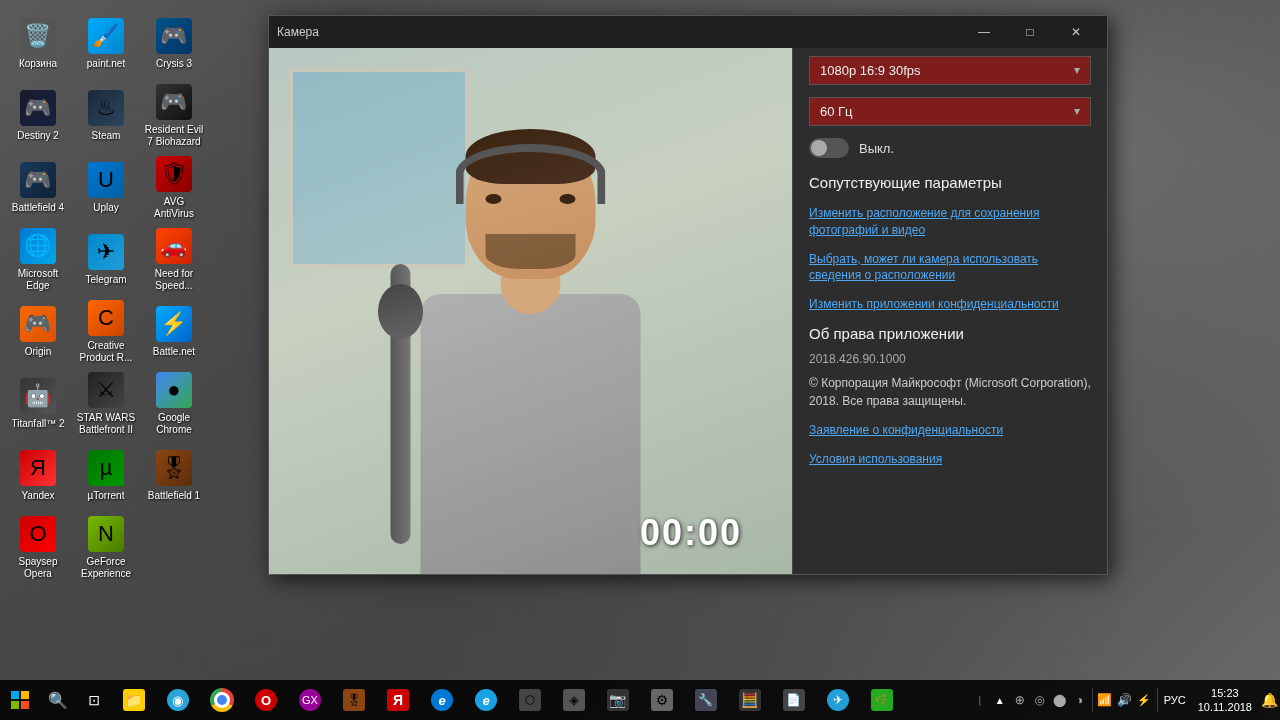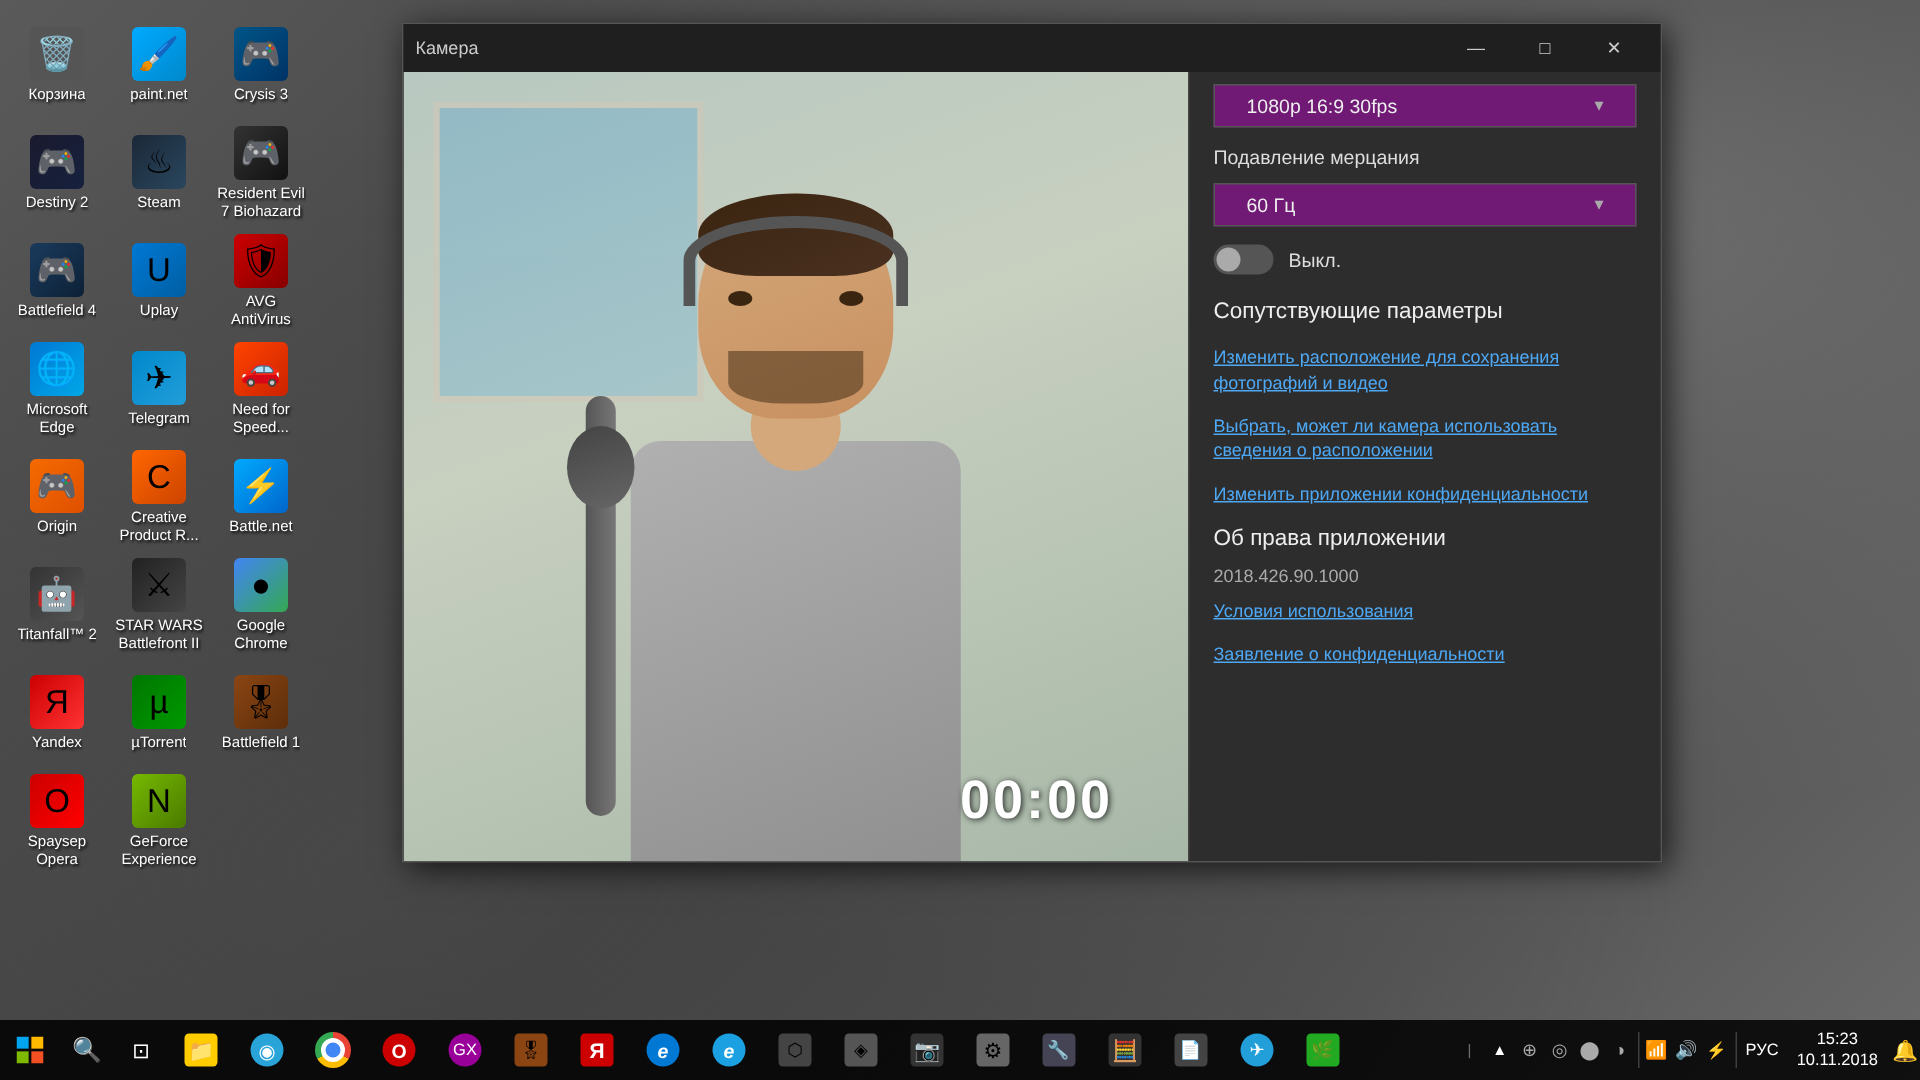--- a/index.html
+++ b/index.html
@@ -280,24 +280,24 @@
     .camera-settings {
       width: 315px;
       background: #2d2d2d;
       padding: 0 16px 16px;
       overflow-y: auto;
       border-left: 1px solid #444;
     }
 
     .settings-dropdown {
       width: 100%;
-      background: #701a75;
+      background: #7f1d1d;
       border: 1px solid #555;
       color: #eee;
-      padding: 6px 21px;
+      padding: 6px 10px;
       font-size: 13px;
       display: flex;
       align-items: flex-start;
       justify-content: space-between;
       cursor: pointer;
       margin-bottom: 12px;
     }
 
     .settings-section-title {
       font-size: 13px;
@@ -617,21 +617,20 @@
       <div class="camera-settings">
 
         <div style="margin-top:8px;">
           <div class="settings-dropdown">
             <span>1080p 16:9 30fps</span>
             <span class="chevron-icon">▾</span>
           </div>
         </div>
 
         <div>
-          <div class="settings-section-title">Подавление мерцания</div>
           <div class="settings-dropdown">
             <span>60 Гц</span>
             <span class="chevron-icon">▾</span>
           </div>
         </div>
 
         <div>
           <div class="toggle-row">
             <div class="toggle-switch"></div>
             <span class="toggle-label">Выкл.</span>
@@ -641,22 +640,23 @@
         <div>
           <div class="settings-section-title" style="font-size:15px;color:#eee;margin-bottom:14px;">Сопутствующие параметры</div>
           <a class="settings-link">Изменить расположение для сохранения фотографий и видео</a>
           <a class="settings-link">Выбрать, может ли камера использовать сведения о расположении</a>
           <a class="settings-link">Изменить приложении конфиденциальности</a>
         </div>
 
         <div>
           <div class="settings-section-title" style="font-size:15px;color:#eee;margin-bottom:10px;">Об права приложении</div>
           <div class="version-text">2018.426.90.1000</div>
+          <div class="copyright-text">© Корпорация Майкрософт (Microsoft Corporation), 2018. Все права защищены.</div>
+          <a class="settings-link">Заявление о конфиденциальности</a>
           <a class="settings-link">Условия использования</a>
-          <a class="settings-link">Заявление о конфиденциальности</a>
         </div>
       </div>
     </div>
   </div>
 
   <div class="taskbar">
 
     <div class="taskbar-start">
       <svg viewBox="0 0 20 20">
         <rect x="0" y="0" width="9" height="9" fill="#00a4ef"></rect>

